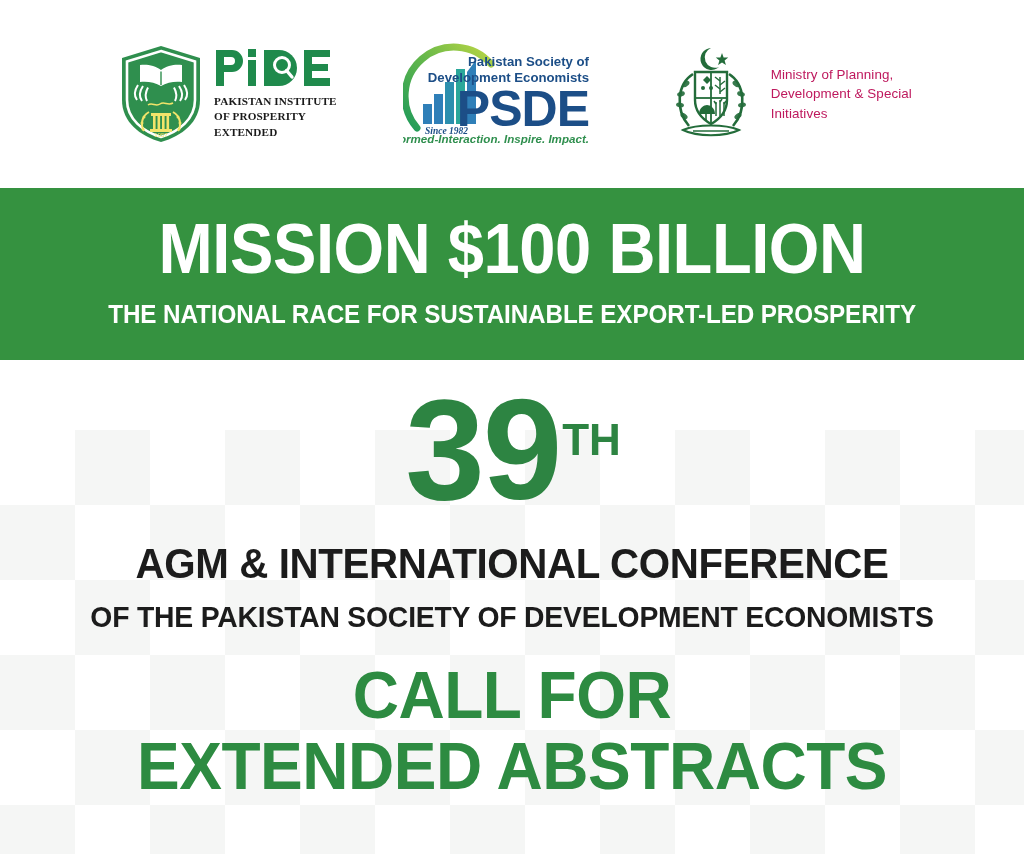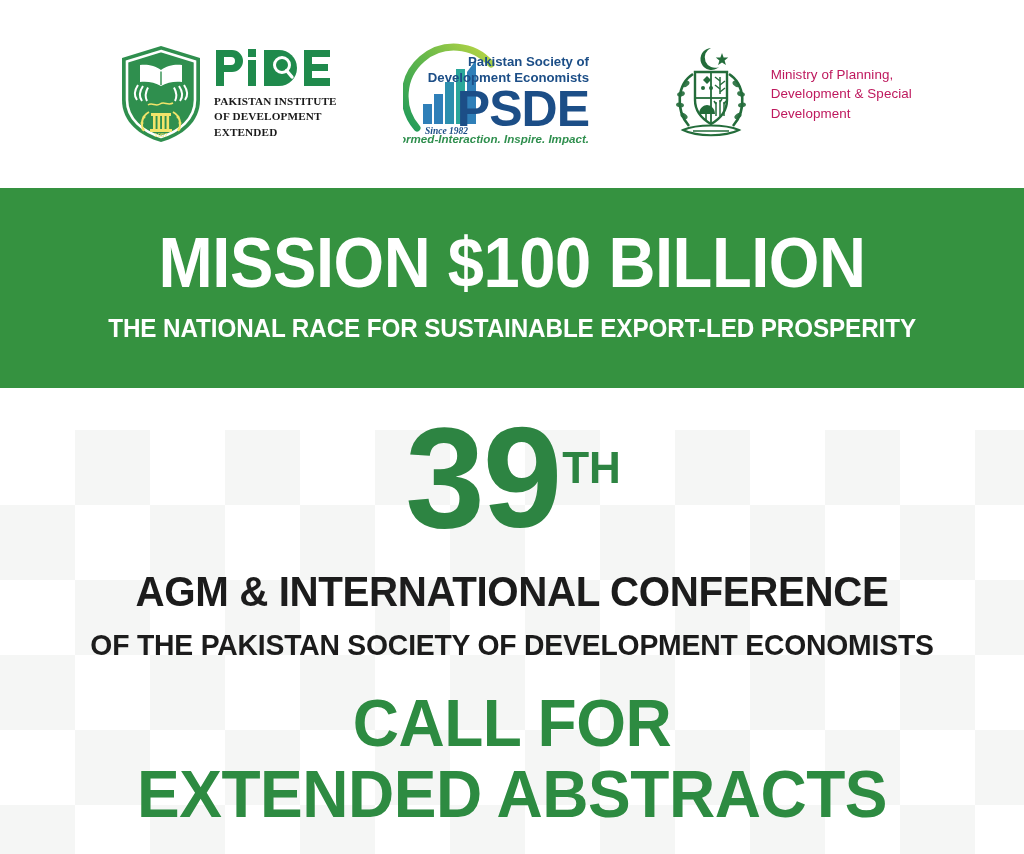--- a/index.html
+++ b/index.html
@@ -63,21 +63,21 @@
   .mop-text {
     margin-left:16px;
     font-size:13.4px; color:#be185d; line-height:1.45;
     font-weight:400; letter-spacing:.1px;
   }
 
   
   .banner {
     position:relative; z-index:2;
     background:#359240;
-    height:200px;
+    height:172px;
     width:100%;
     display:flex; flex-direction:column;
     align-items:center; justify-content:center;
     padding-bottom:6px;
   }
   .banner-title {
     color:#ffffff;
     font-size:70px;
     font-weight:800;
     letter-spacing:-0.5px;
@@ -219,21 +219,21 @@
 
             <path d="M50 2 h15 a18 18 0 0 1 0 36 h-15 Z" fill="#1f8a4c"></path>
             <circle cx="68" cy="17" r="7.5" fill="none" stroke="#ffffff" stroke-width="3"></circle>
             <path d="M72.5 22.5 L78 29" stroke="#ffffff" stroke-width="3.4" stroke-linecap="round"></path>
 
             <path d="M90 2 h26 v7 h-18 v7 h16 v7 h-16 v7 h18 v8 h-26 Z" fill="#1f8a4c"></path>
           </svg>
         </span>
         <div class="pide-sub">
           <div>PAKISTAN INSTITUTE</div>
-          <div>OF DEVELOPMENT</div>
+          <div>OF PROSPERITY</div>
           <div>EXTENDED</div>
         </div>
       </div>
     </div>
 
     <div class="logo-block psde-block">
       <span>
         <svg class="psde-svg" viewBox="0 0 192 104">
           <defs>
             <linearGradient id="arcg" x1="0" y1="1" x2="1" y2="0">
@@ -321,21 +321,21 @@
             <ellipse cx="71" cy="72" rx="4" ry="2.4" transform="rotate(-35 71 72)"></ellipse>
           </g>
 
           <path d="M16 86 C30 80 58 80 72 86 C58 93 30 93 16 86 Z" fill="#ffffff" stroke="#236c3a" stroke-width="2"></path>
           <path d="M26 87 h36" stroke="#236c3a" stroke-width="1.6"></path>
         </svg>
       </span>
       <div class="mop-text">
         <div>Ministry of Planning,</div>
         <div>Development &amp; Special</div>
-        <div>Development</div>
+        <div>Initiatives</div>
       </div>
     </div>
 
   </div>
 
   <div class="banner">
     <div class="banner-title">MISSION $100 BILLION</div>
     <div class="banner-sub">THE NATIONAL RACE FOR SUSTAINABLE EXPORT-LED PROSPERITY</div>
   </div>
 

